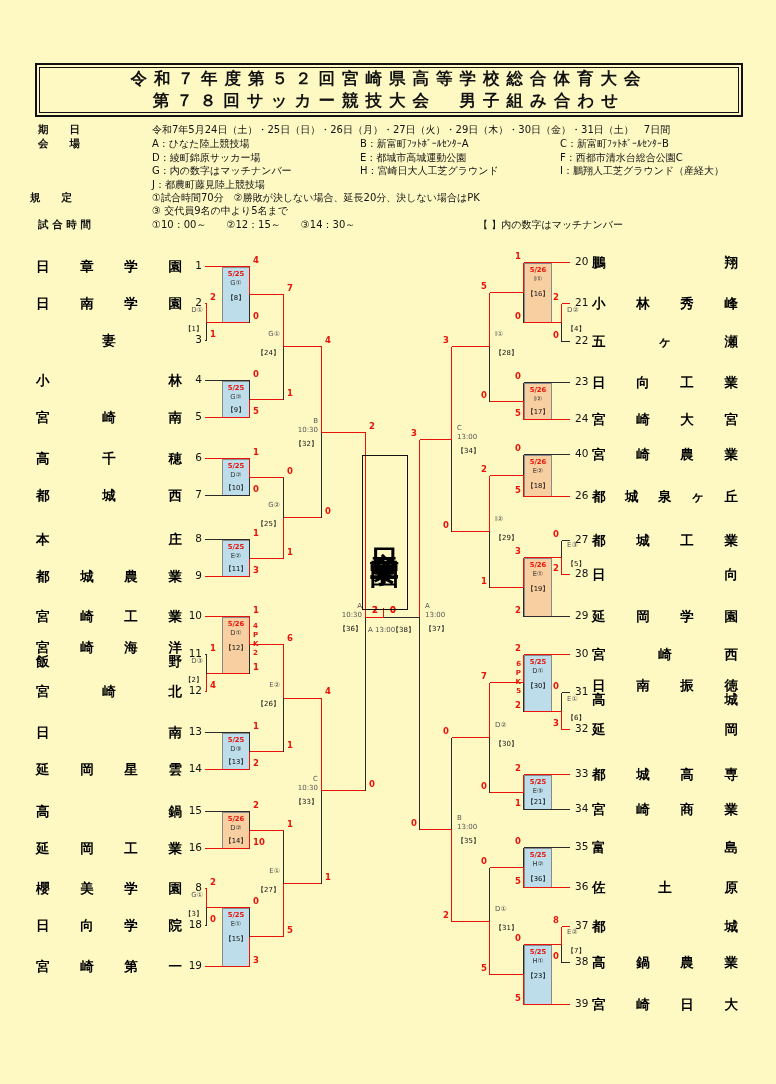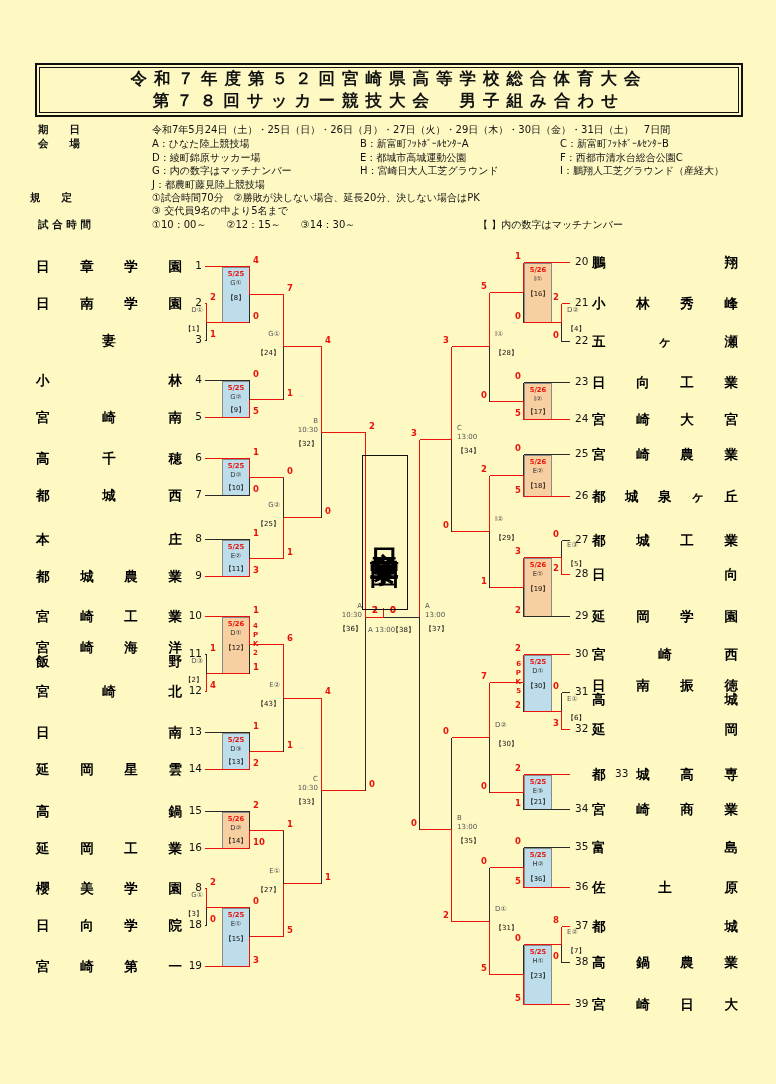--- a/index.html
+++ b/index.html
@@ -278,21 +278,21 @@
       </div>
       <div class="seed" style="left: 575px; top: 413px;">24</div>
       <div class="tname" style="left: 592px; top: 447px;">
         <div class="nline">
           <span>宮</span>
           <span>崎</span>
           <span>農</span>
           <span>業</span>
         </div>
       </div>
-      <div class="seed" style="left: 575px; top: 448px;">25</div>
+      <div class="seed" style="left: 575px; top: 448px;">40</div>
       <div class="tname" style="left: 592px; top: 489px;">
         <div class="nline">
           <span>都</span>
           <span>城</span>
           <span>泉</span>
           <span>ヶ</span>
           <span>丘</span>
         </div>
       </div>
       <div class="seed" style="left: 575px; top: 490px;">26</div>
@@ -350,21 +350,21 @@
       </div>
       <div class="seed" style="left: 575px; top: 723px;">32</div>
       <div class="tname" style="left: 592px; top: 767px;">
         <div class="nline">
           <span>都</span>
           <span>城</span>
           <span>高</span>
           <span>専</span>
         </div>
       </div>
-      <div class="seed" style="left: 575px; top: 768px; margin-left: 40px;">33</div>
+      <div class="seed" style="left: 575px; top: 768px;">33</div>
       <div class="tname" style="left: 592px; top: 802px;">
         <div class="nline">
           <span>宮</span>
           <span>崎</span>
           <span>商</span>
           <span>業</span>
         </div>
       </div>
       <div class="seed" style="left: 575px; top: 803px;">34</div>
       <div class="tname" style="left: 592px; top: 840px;">
@@ -647,21 +647,21 @@
       <div class="seg v red" style="left: 283.2px; top: 518px; height: 40.5px;"></div>
       <div class="mlab" style="left: 250px; top: 502px; width: 30px; text-align: right;">G②</div>
       <div class="mnum" style="left: 250px; top: 521px; width: 30px; text-align: right;">【25】</div>
       <div class="seg h red" style="left: 250px; top: 644.45px; width: 34px;"></div>
       <div class="score" style="left: 287px; top: 634.25px;">6</div>
       <div class="seg h red" style="left: 250px; top: 750.7px; width: 34px;"></div>
       <div class="score" style="left: 287px; top: 740.5px;">1</div>
       <div class="seg v red" style="left: 283.2px; top: 645.25px; height: 53.125px;"></div>
       <div class="seg v" style="left: 283.2px; top: 698.375px; height: 53.125px;"></div>
       <div class="mlab" style="left: 250px; top: 682.375px; width: 30px; text-align: right;">E②</div>
-      <div class="mnum" style="left: 250px; top: 701.375px; width: 30px; text-align: right;">【43】</div>
+      <div class="mnum" style="left: 250px; top: 701.375px; width: 30px; text-align: right;">【26】</div>
       <div class="seg h red" style="left: 250px; top: 829.7px; width: 34px;"></div>
       <div class="score" style="left: 287px; top: 819.5px;">1</div>
       <div class="seg h red" style="left: 250px; top: 936.45px; width: 34px;"></div>
       <div class="score" style="left: 287px; top: 926.25px;">5</div>
       <div class="seg v" style="left: 283.2px; top: 830.5px; height: 53.375px;"></div>
       <div class="seg v red" style="left: 283.2px; top: 883.875px; height: 53.375px;"></div>
       <div class="mlab" style="left: 250px; top: 867.875px; width: 30px; text-align: right;">E①</div>
       <div class="mnum" style="left: 250px; top: 886.875px; width: 30px; text-align: right;">【27】</div>
       <div class="seg h red" style="left: 490px; top: 292.2px; width: 34px;"></div>
       <div class="score ra" style="left: 467px; top: 282px;">5</div>

